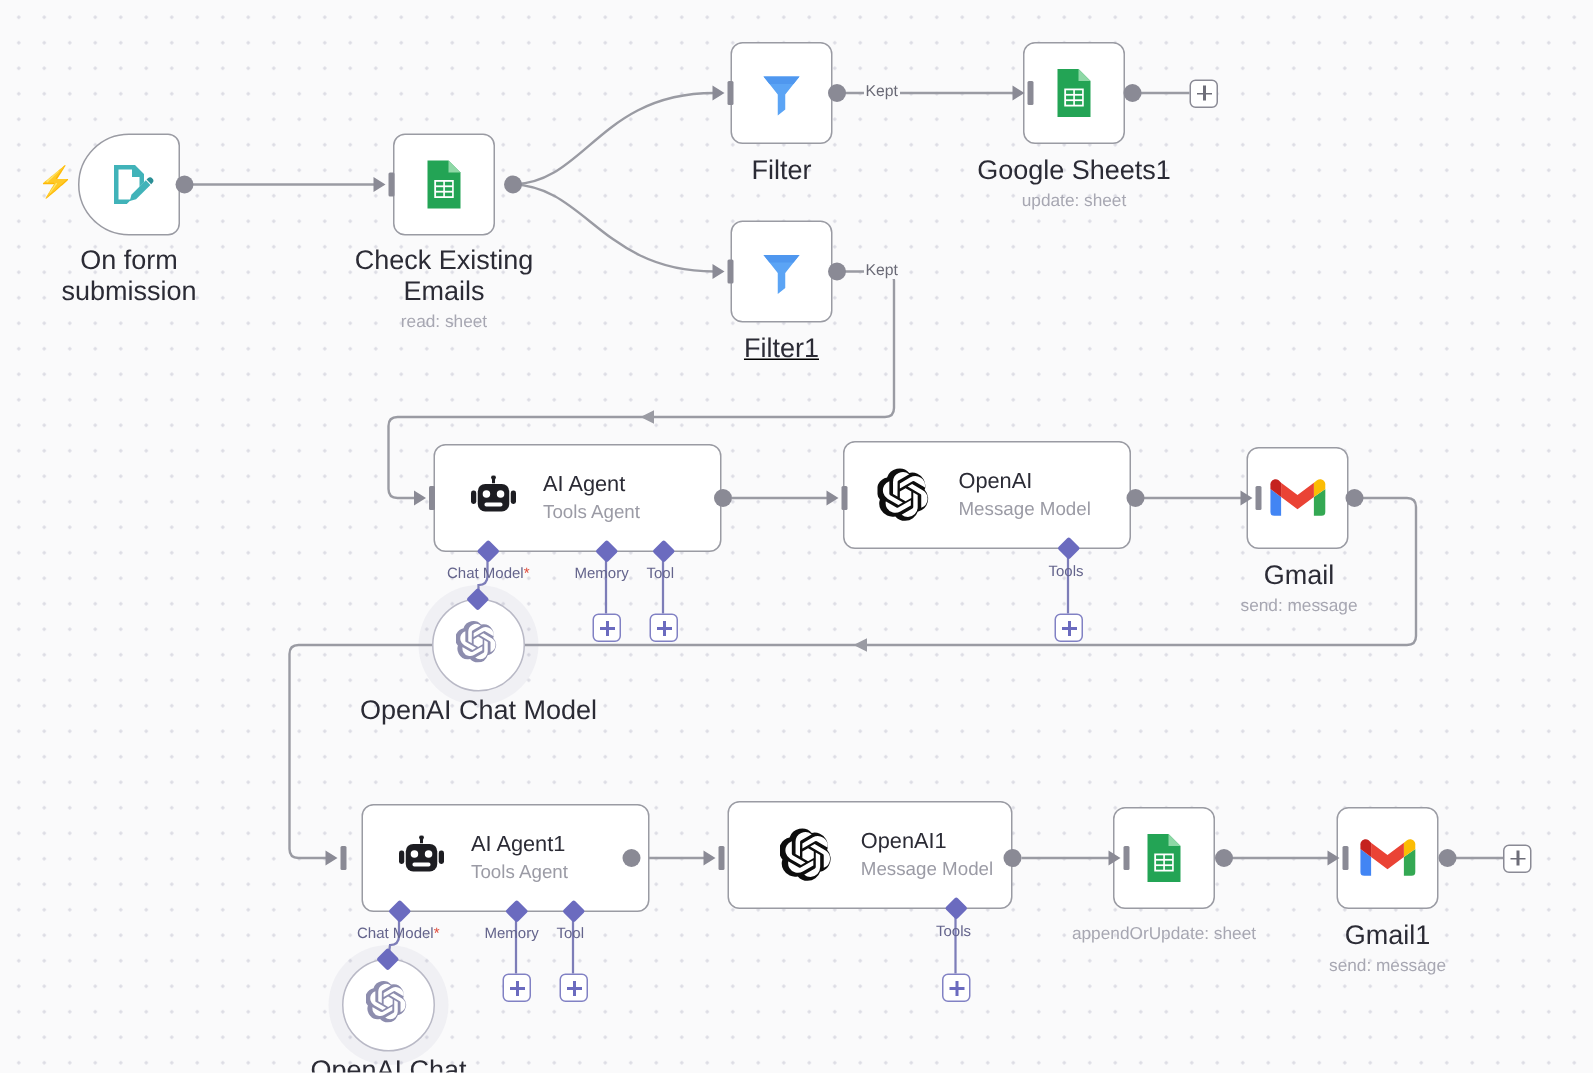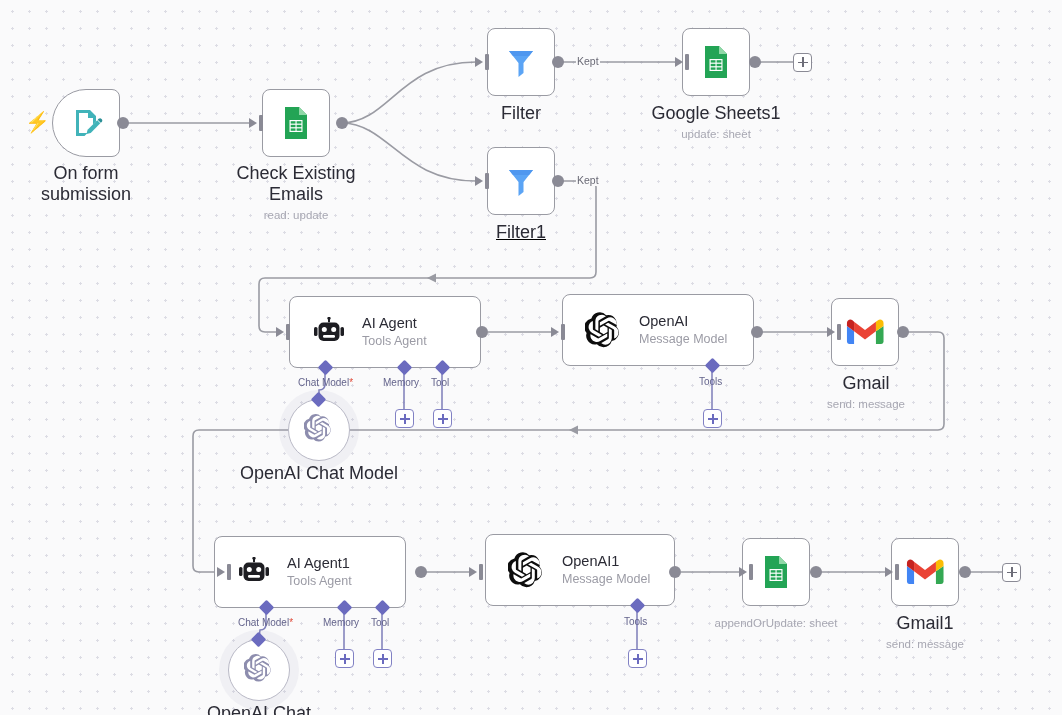--- a/index.html
+++ b/index.html
@@ -253,21 +253,21 @@
           <rect x="19.6" y="20.8" width="4.8" height="2.4"></rect>
           <rect x="13.7" y="24.4" width="4.8" height="2.4"></rect>
           <rect x="19.6" y="24.4" width="4.8" height="2.4"></rect>
         </g>
       </svg>
     </span>
   </div>
   <div class="outdot" style="left:336px; top:117px;"></div>
   <div class="cap" style="left:216px; top:163px; width:160px;">
     <div class="cname">Check Existing Emails</div>
-    <div class="csub">read: update</div>
+    <div class="csub">read: sheet</div>
   </div>
 
   <div class="inbar" style="left:485px; top:54px;"></div>
   <div class="inarrow" style="left:475px; top:56.5px;"></div>
   <div class="node sq" style="left:487px; top:28px;">
     <span class="ico">
       <svg width="36" height="36" viewBox="0 0 36 36">
         <path d="M6 7 h24 l-9.5 12 v10 l-5 4 v-14 z" fill="#5ba4f5"></path>
         <path d="M6 7 h24 l-4 5 H10 z" fill="#4f97ef"></path>
       </svg>
@@ -396,21 +396,21 @@
       </svg>
     </span>
   </div>
   <div class="diamond" style="left:313px; top:394px;"></div>
   <div class="cap" style="left:239px; top:463px; width:160px;">
     <div class="cname">OpenAI Chat Model</div>
   </div>
 
   <div class="inbar" style="left:227px; top:564px;"></div>
   <div class="inarrow" style="left:217px; top:566.5px;"></div>
-  <div class="node wide" style="left:214px; top:536px;">
+  <div class="node wide" style="left:241px; top:536px;">
     <span class="ico">
       <svg width="34" height="30" viewBox="0 0 34 30">
         <rect x="2" y="10" width="3.5" height="9" rx="1.6" fill="#1d1d22"></rect>
         <rect x="28.5" y="10" width="3.5" height="9" rx="1.6" fill="#1d1d22"></rect>
         <path d="M17 1.2 v4" stroke="#1d1d22" stroke-width="2"></path>
         <circle cx="17" cy="1.3" r="1.6" fill="#1d1d22"></circle>
         <rect x="6.5" y="5.6" width="21" height="18.4" rx="5" fill="#1d1d22"></rect>
         <circle cx="12.3" cy="12.4" r="2.5" fill="#fff"></circle>
         <circle cx="21.7" cy="12.4" r="2.5" fill="#fff"></circle>
         <rect x="11" y="18" width="12" height="2.7" rx="1.2" fill="#fff"></rect>
@@ -426,21 +426,21 @@
   <div class="plabel req" style="left:238px; top:617px;">Chat Model</div>
   <div class="diamond" style="left:339px; top:602px;"></div>
   <div class="plabel" style="left:323px; top:617px;">Memory</div>
   <div class="diamond" style="left:377px; top:602px;"></div>
   <div class="plabel" style="left:371px; top:617px;">Tool</div>
   <div class="plus vio" style="left:335px; top:649px;"></div>
   <div class="plus vio" style="left:373px; top:649px;"></div>
 
   <div class="inbar" style="left:479px; top:564px;"></div>
   <div class="inarrow" style="left:469px; top:566.5px;"></div>
-  <div class="node wide w2" style="left:485px; top:534px;">
+  <div class="node wide w2" style="left:485px; top:534px;justify-content:center;">
     <span class="ico">
       <svg width="38" height="38" viewBox="0 0 40 40">
         <path d="M33.1 16.4a9.1 9.1 0 0 0-.8-7.5 9.3 9.3 0 0 0-10-4.4 9.2 9.2 0 0 0-15.6 3.3 9.2 9.2 0 0 0-6.1 4.4 9.3 9.3 0 0 0 1.1 10.9 9.1 9.1 0 0 0 .8 7.5 9.3 9.3 0 0 0 10 4.4 9.1 9.1 0 0 0 6.9 3.1 9.3 9.3 0 0 0 8.8-6.4 9.2 9.2 0 0 0 6.1-4.4 9.3 9.3 0 0 0-1.2-10.9zM21.4 35.4a6.9 6.9 0 0 1-4.4-1.6l.2-.1 7.3-4.2a1.2 1.2 0 0 0 .6-1V18.2l3.1 1.8v8.5a6.9 6.9 0 0 1-6.8 6.9zM6.6 29.1a6.9 6.9 0 0 1-.8-4.6l.2.1 7.3 4.2a1.2 1.2 0 0 0 1.2 0l8.9-5.1v3.6l-7.4 4.3a6.9 6.9 0 0 1-9.4-2.5zM4.7 13.4a6.9 6.9 0 0 1 3.6-3l0 8.7a1.2 1.2 0 0 0 .6 1l8.9 5.1-3.1 1.8-7.4-4.2a6.9 6.9 0 0 1-2.6-9.4zM30.1 19.3l-8.9-5.2 3.1-1.8 7.4 4.3a6.9 6.9 0 0 1-1 12.4v-8.7a1.2 1.2 0 0 0-.6-1zM33.2 14.7l-.2-.1-7.2-4.2a1.2 1.2 0 0 0-1.2 0l-8.9 5.1v-3.6l7.4-4.3a6.9 6.9 0 0 1 10.2 7.1zM14 21.1l-3.1-1.8v-8.5a6.9 6.9 0 0 1 11.3-5.3l-.2.1-7.3 4.2a1.2 1.2 0 0 0-.6 1zM15.7 17.5l4-2.3 4 2.3v4.6l-4 2.3-4-2.3z" fill="#0d0d0d"></path>
       </svg>
     </span>
     <span class="txtwrap">
       <span class="ntitle">OpenAI1</span>
       <span class="nsub">Message Model</span>
     </span>
   </div>

